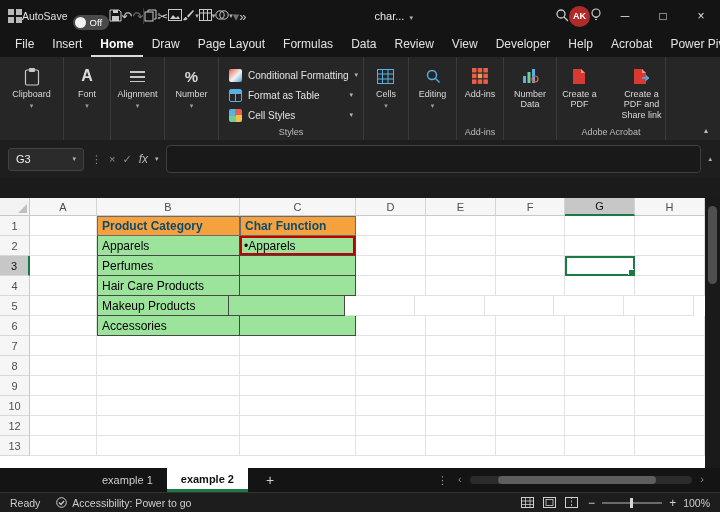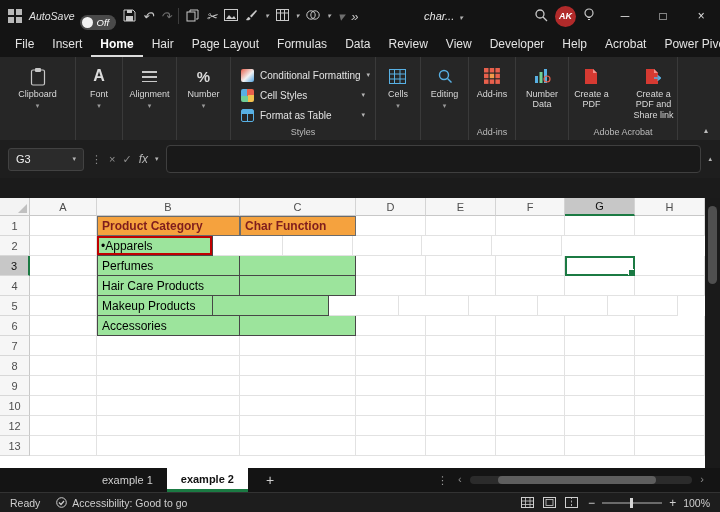--- a/index.html
+++ b/index.html
@@ -1,21 +1,21 @@
 <!DOCTYPE html>
 <html style="--orange: #F5A23E; --green: #9CE49C; --sel: #1B7A43; --red: #C00000; --avatar: #B12A2A;"><head>
 <meta charset="utf-8">
 <style>
   * { box-sizing: border-box; margin: 0; padding: 0; }
   html,body { width:720px; height:512px; overflow:hidden; background:#111;
     font-family:"Liberation Sans", sans-serif; color:#e6e6e6; }
   .app { width:720px; height:512px; display:flex; flex-direction:column; background:#141414; }
 
   
-  .titlebar { height:32px; background:#141414; display:flex; align-items:center; padding-left:8px; gap:7px; font-size:11px; flex:0 0 32px;font-style:italic;}
+  .titlebar { height:32px; background:#141414; display:flex; align-items:center; padding-left:8px; font-size:11px; flex:0 0 32px;}
   .tb-glyph { color:#c9c9c9; font-size:13px; line-height:1; }
   .tb-glyph.dim { color:#6f6f6f; }
   .appicon { width:14px; height:14px; display:grid; grid-template-columns:1fr 1fr; gap:2px; }
   .appicon span { background:#b9b9b9; }
   .autosave { display:flex; align-items:center; gap:5px; }
   .autosave-text { font-size:10.5px; color:#e0e0e0; }
   .toggle { width:36px; height:15px; background:#4a4a4a; border-radius:8px; display:flex; align-items:center; padding:0 4px 0 2px; gap:4px;margin-top:12px; }
   .knob { width:11px; height:11px; border-radius:50%; background:#f2f2f2; }
   .toggle-state { font-size:9.5px; color:#fff; }
   .divv { width:1px; height:16px; background:#3c3c3c; }
@@ -68,21 +68,21 @@
   .grid { width:705px; background:#fff; color:#000; overflow:hidden; }
   .col-hdr-row { display:flex; height:18px; }
   .corner { width:30px; flex:0 0 30px; background:#F3F3F3; border-right:1px solid #C8C8C8; border-bottom:1px solid #C8C8C8; position:relative; }
   .corner:after { content:""; position:absolute; right:2px; bottom:2px; border-left:9px solid transparent; border-bottom:9px solid #C0C0C0; }
   .col-hdr { background:#F6F6F6; border-right:1px solid #D4D4D4; border-bottom:1px solid #C8C8C8; display:flex; align-items:center; justify-content:center; font-size:11px; color:#4d4d4d; }
   .col-hdr.sel { background:#C7C7C7; color:#111; border-bottom:2px solid var(--sel); }
   .grid-row { display:flex; height:20px; }
   .row-hdr { width:30px; flex:0 0 30px; background:#F6F6F6; border-right:1px solid #C8C8C8; border-bottom:1px solid #D8D8D8; display:flex; align-items:center; justify-content:center; font-size:11px; color:#4d4d4d; }
   .row-hdr.sel { background:#C7C7C7; color:#111; border-right:2px solid var(--sel); }
   .cell { border-right:1px solid #E2E2E2; border-bottom:1px solid #E2E2E2; display:flex; align-items:center; padding:0 4px; font-size:12px; white-space:nowrap; overflow:hidden; }
-  .cell.orange { background:var(--orange); font-weight:bold; color:#7f1d1d; border:1px solid #6b6b6b; }
+  .cell.orange { background:var(--orange); font-weight:bold; color:#0c4a6e; border:1px solid #6b6b6b; }
   .cell.green { background:var(--green); border-right:1px solid #474747; border-bottom:1px solid #474747; }
   .cell.bl { border-left:1px solid #474747; }
   .cell.redbox { box-shadow:inset 0 0 0 2px var(--red); }
   .cell.selcell { outline:2px solid var(--sel); outline-offset:-2px; position:relative; }
   .cell.selcell:after { content:""; position:absolute; right:0; bottom:0; width:5px; height:5px; background:var(--sel); border-left:1px solid #fff; border-top:1px solid #fff; }
   .vscroll { width:15px; flex:0 0 15px; background:#1a1a1a; position:relative; }
   .vthumb { position:absolute; top:8px; left:3px; width:9px; height:78px; background:#4f4f4f; border-radius:5px; }
 
   
   .tabbar { height:24px; flex:0 0 24px; background:#141414; display:flex; align-items:center; padding-left:88px; position:relative; font-size:11px; }
@@ -193,36 +193,36 @@
       <span class="win-btn">□</span>
       <span class="win-btn">×</span>
     </span>
   </div>
 
   <div class="menubar">
     <div id="menu-items">
         <div class="menu-item">File</div>
         <div class="menu-item">Insert</div>
         <div class="menu-item active">Home</div>
-        <div class="menu-item">Hair</div>
+        <div class="menu-item">Draw</div>
         <div class="menu-item">Page Layout</div>
         <div class="menu-item">Formulas</div>
         <div class="menu-item">Data</div>
         <div class="menu-item">Review</div>
         <div class="menu-item">View</div>
         <div class="menu-item">Developer</div>
         <div class="menu-item">Help</div>
         <div class="menu-item">Acrobat</div>
         <div class="menu-item">Power Pivot</div>
       </div>
 
   </div>
 
   <div class="ribbon">
-    <div class="rgroup" style="width:76px">
+    <div class="rgroup" style="width:64px">
       <div class="rbtn">
         <span class="ricon">
           <svg width="16" height="19" viewBox="0 0 16 19">
               <rect x="1.5" y="3" width="13" height="15" rx="1.5" fill="none" stroke="#c9c9c9" stroke-width="1.2"></rect>
               <rect x="5" y="1" width="6" height="4" rx="1" fill="#c9c9c9"></rect>
             </svg>
         </span>
         <span class="rlabel">Clipboard</span>
         <span class="rcaret">▾</span>
       </div>
@@ -251,27 +251,27 @@
       </div>
     </div>
     <div class="rgroup styles-group" style="width:145px">
       <div id="styles-rows">
           <div class="styles-row">
             <span class="sticon sticon-0"></span>
             <span>Conditional Formatting</span>
             <span class="caret">▾</span>
           </div>
           <div class="styles-row">
+            <span class="sticon sticon-1"></span>
+            <span>Format as Table</span>
+            <span class="caret">▾</span>
+          </div>
+          <div class="styles-row">
             <span class="sticon sticon-2"></span>
             <span>Cell Styles</span>
-            <span class="caret">▾</span>
-          </div>
-          <div class="styles-row">
-            <span class="sticon sticon-1"></span>
-            <span>Format as Table</span>
             <span class="caret">▾</span>
           </div>
         </div>
       <span class="glabel">Styles</span>
     </div>
     <div class="rgroup" style="width:45px">
       <div class="rbtn">
         <span class="ricon">
           <svg width="17" height="15" viewBox="0 0 17 15">
               <rect x="0.5" y="0.5" width="16" height="14" fill="none" stroke="#58B0E3"></rect>
@@ -394,20 +394,21 @@
             <div class="cell orange" style="width: 116px;">Char Function</div>
             <div class="cell" style="width: 70px;"></div>
             <div class="cell" style="width: 70px;"></div>
             <div class="cell" style="width: 69px;"></div>
             <div class="cell" style="width: 70px;"></div>
             <div class="cell" style="width: 70px;"></div>
           </div>
           <div class="grid-row">
             <div class="row-hdr">2</div>
             <div class="cell" style="width: 67px;"></div>
+            <div class="cell green bl" style="width: 143px;">Apparels</div>
             <div class="cell green redbox" style="width: 116px;">•Apparels</div>
             <div class="cell" style="width: 70px;"></div>
             <div class="cell" style="width: 70px;"></div>
             <div class="cell" style="width: 69px;"></div>
             <div class="cell" style="width: 70px;"></div>
             <div class="cell" style="width: 70px;"></div>
           </div>
           <div class="grid-row">
             <div class="row-hdr sel">3</div>
             <div class="cell" style="width: 67px;"></div>
@@ -426,21 +427,21 @@
             <div class="cell green" style="width: 116px;"></div>
             <div class="cell" style="width: 70px;"></div>
             <div class="cell" style="width: 70px;"></div>
             <div class="cell" style="width: 69px;"></div>
             <div class="cell" style="width: 70px;"></div>
             <div class="cell" style="width: 70px;"></div>
           </div>
           <div class="grid-row">
             <div class="row-hdr">5</div>
             <div class="cell" style="width: 67px;"></div>
-            <div class="cell green bl" style="width: 116px;">Makeup Products</div>
+            <div class="cell green bl" style="width: 132px;">Makeup Products</div>
             <div class="cell green" style="width: 116px;"></div>
             <div class="cell" style="width: 70px;"></div>
             <div class="cell" style="width: 70px;"></div>
             <div class="cell" style="width: 69px;"></div>
             <div class="cell" style="width: 70px;"></div>
             <div class="cell" style="width: 70px;"></div>
           </div>
           <div class="grid-row">
             <div class="row-hdr">6</div>
             <div class="cell" style="width: 67px;"></div>
@@ -539,21 +540,21 @@
     <span class="hs-arrow" style="right:16px">›</span>
   </div>
 
   <div class="statusbar">
     <span>Ready</span>
     <span class="sb-group">
       <svg width="11" height="11" viewBox="0 0 11 11">
           <circle cx="5.5" cy="5.5" r="4.8" fill="none" stroke="#cfcfcf"></circle>
           <path d="M3 5.5l2 2 3-3.5" fill="none" stroke="#cfcfcf" stroke-width="1.2"></path>
         </svg>
-      <span>Accessibility: Good to go</span>
+      <span>Accessibility: Power to go</span>
     </span>
     <span class="sb-right">
       <span class="view-icons">
         <svg width="13" height="11" viewBox="0 0 13 11">
             <rect x="0.5" y="0.5" width="12" height="10" fill="none" stroke="#cfcfcf"></rect>
             <path d="M0 4h13M0 7.5h13M4.5 0v11M9 0v11" stroke="#cfcfcf" stroke-width="0.8"></path>
           </svg>
         <svg width="13" height="11" viewBox="0 0 13 11">
             <rect x="0.5" y="0.5" width="12" height="10" fill="none" stroke="#cfcfcf"></rect>
             <rect x="3" y="2.5" width="7" height="6" fill="none" stroke="#cfcfcf" stroke-width="0.8"></rect>

